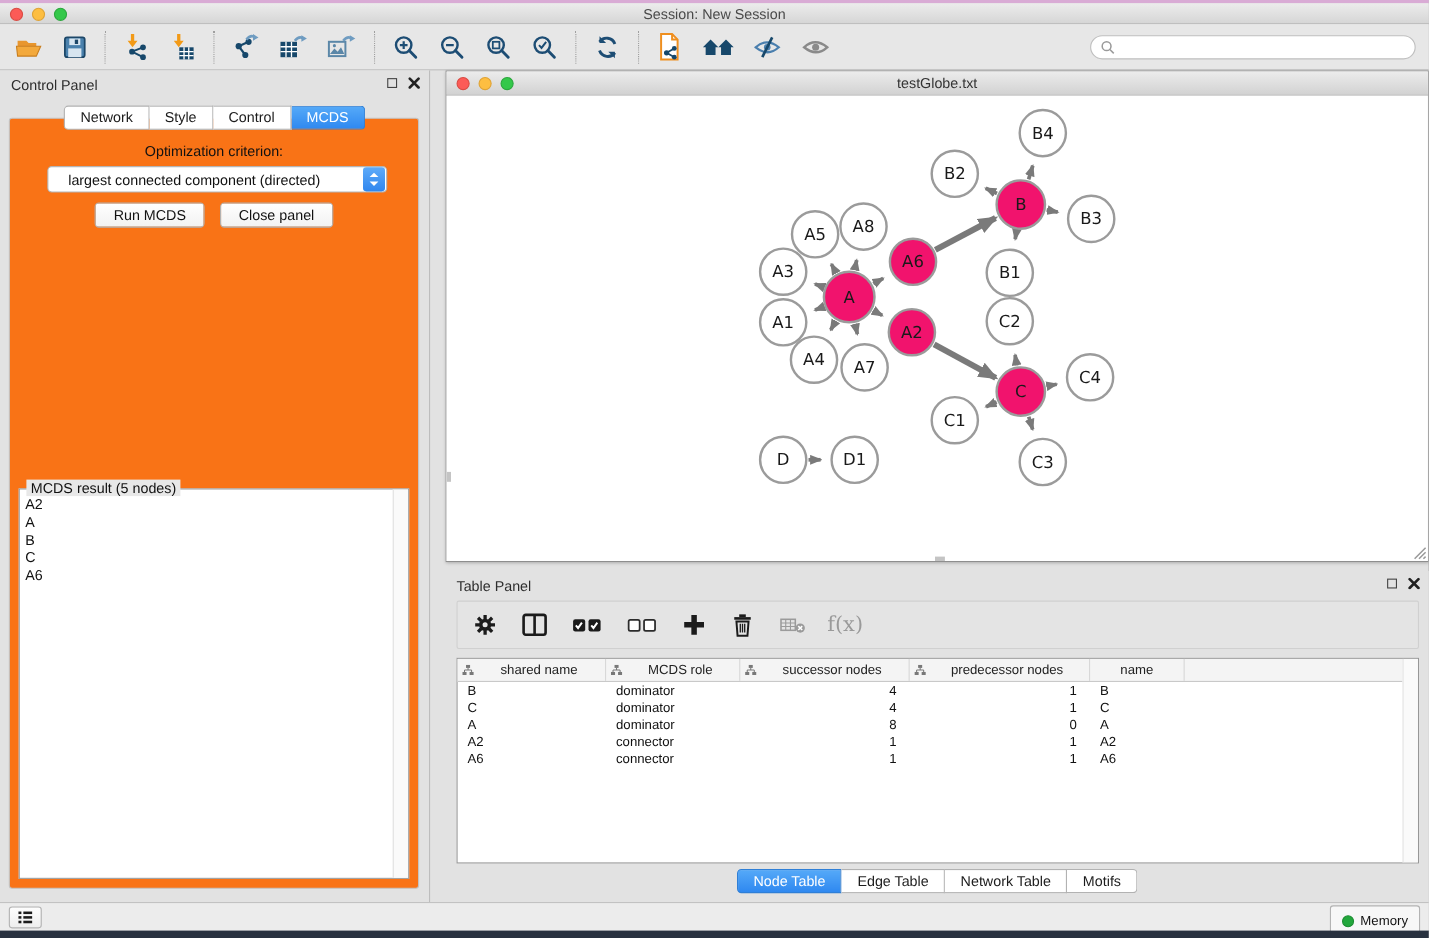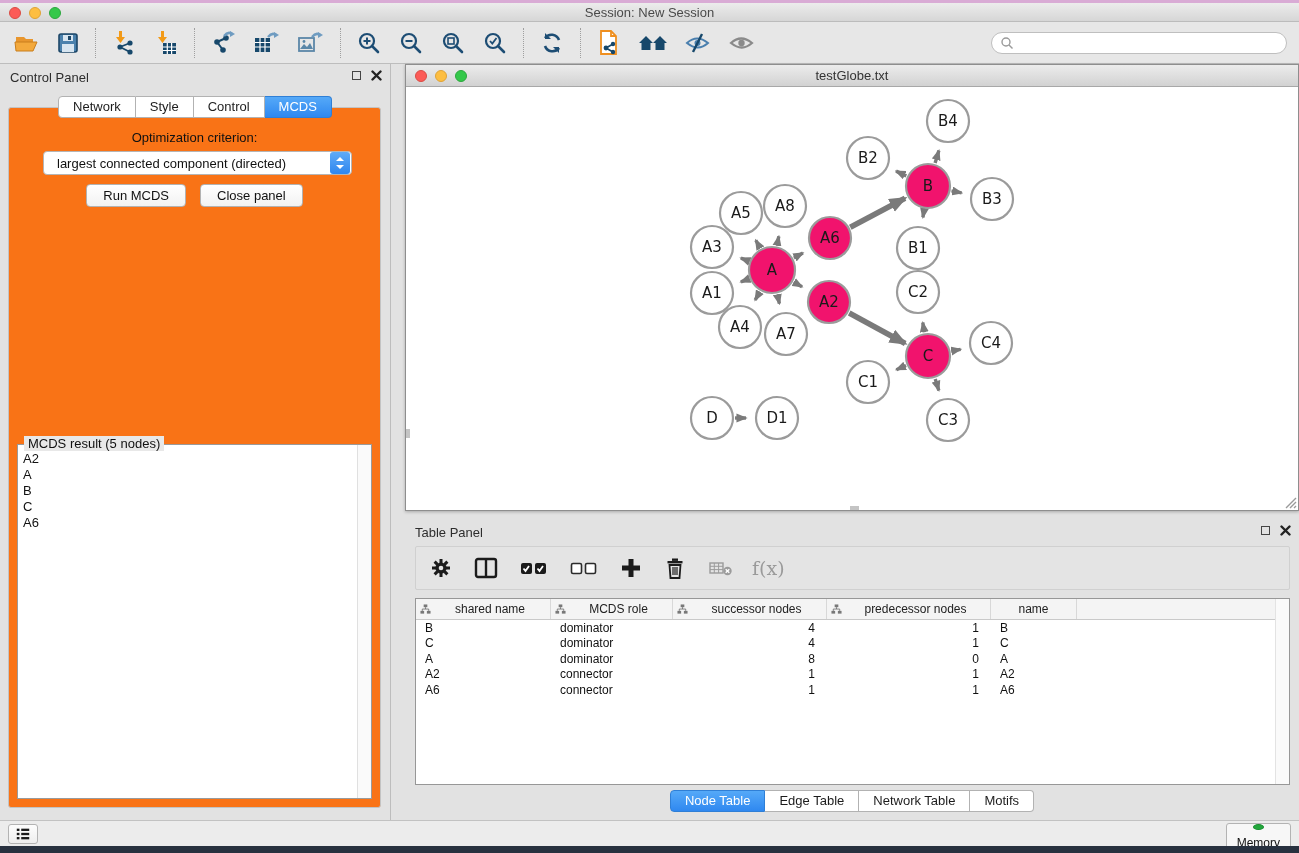--- a/index.html
+++ b/index.html
@@ -38,21 +38,21 @@
   .seg-tab{height:22px;line-height:20px;padding:0 14px;font-size:13px;background:#fff;
     border:1px solid #b2b2b2;border-left:none;color:#1c1c1c;}
   .seg-tab:first-child{border-left:1px solid #b2b2b2;border-radius:4px 0 0 4px;}
   .seg-tab:last-child{border-radius:0 4px 4px 0;}
   .seg-tab.sel{background:linear-gradient(#55a9f8,#2f88f0);border-color:#2f7fd6;color:#fff;}
   .cp-content{position:absolute;left:8px;right:9px;top:43px;bottom:12px;background:#f97316;
     border:1px solid #c3c3c3;border-radius:3px;}
   .opt-label{position:absolute;left:0;right:0;top:22px;text-align:center;font-size:13px;color:#111;}
   .criterion{position:absolute;left:34px;right:28px;top:43px;height:24px;background:#fff;
     border:1px solid #b5b5b5;border-radius:4px;display:flex;align-items:center;}
-  .criterion .val{flex:1;font-size:13px;padding-left:13px;color:#111;}
+  .criterion .val{flex:1;font-size:13px;padding-left:18px;color:#111;}
   .stepper{width:20px;height:22px;border-radius:3px;background:linear-gradient(#5fabf9,#2f86ee);
     margin-right:1px;display:flex;align-items:center;justify-content:center;}
   .btn-row{position:absolute;left:0;right:0;top:76px;display:flex;justify-content:center;gap:14px;}
   .push-btn{height:23px;padding:0 16px;font-size:13px;background:linear-gradient(#ffffff,#f2f2f2);
     border:1px solid #b2b2b2;border-radius:4px;color:#111;font-family:"Liberation Sans",sans-serif;}
   .result-box{position:absolute;left:8px;right:8px;top:336px;bottom:8px;border:1px solid #9a9a9a;
     background:#fff;}
   .result-legend{position:absolute;left:6px;top:-9px;background:#e8e8e8;padding:0 4px;
     font-size:13px;color:#111;}
   .result-list{position:absolute;left:1px;top:3px;bottom:1px;right:15px;overflow:hidden;
@@ -91,21 +91,21 @@
   .tbl-scroll{position:absolute;top:0;bottom:0;right:0;width:14px;background:#fafafa;
     border-left:1px solid #e3e3e3;}
   .tp-tabs{bottom:8px;top:auto;}
   
   .statusbar{position:absolute;left:0;top:820px;width:1299px;height:26px;background:#ececec;
     border-top:1px solid #c2c2c2;}
   .list-btn{position:absolute;left:8px;top:3px;width:30px;height:20px;background:linear-gradient(#fdfdfd,#eee);
     border:1px solid #b3b3b3;border-radius:3px;display:flex;align-items:center;justify-content:center;}
   .memory-btn{position:absolute;right:8px;top:2px;height:28px;background:#f7f7f7;
     border:1px solid #b3b3b3;border-radius:3px;display:flex;align-items:center;gap:6px;
-    padding:0 10px;font-size:12px;color:#111;flex-direction:column;}
+    padding:0 10px;font-size:12px;color:#111;}
   .mem-dot{width:11px;height:11px;border-radius:50%;background:#22a73c;border:1px solid #1c8c32;}
   .desktop-bottom{position:absolute;left:0;top:846px;width:1299px;height:7px;background:#28313f;}
   .float-icon{width:9px;height:9px;border:1.5px solid #444;display:inline-block;}
 </style>
 </head>
 <body>
 
 <div class="screen">
   <div class="desktop-top"></div>
 

